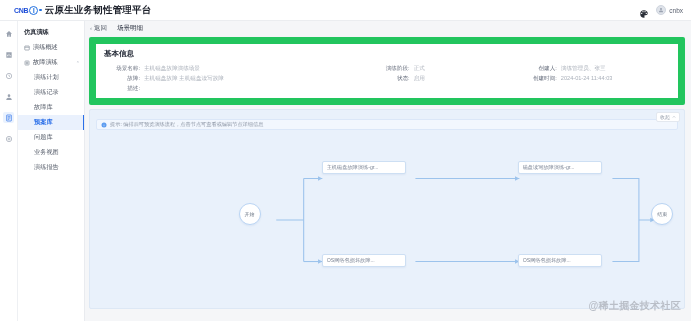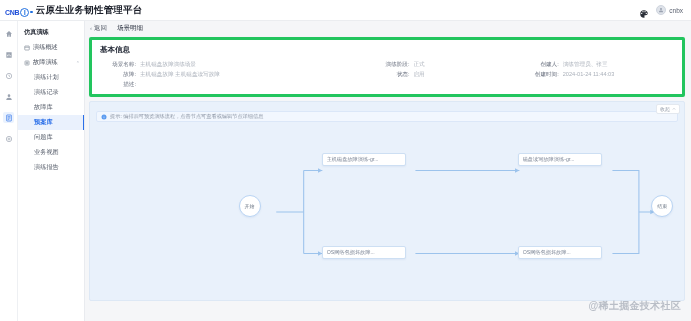--- a/index.html
+++ b/index.html
@@ -10,21 +10,21 @@
     -webkit-font-smoothing:antialiased;
   }
   .app { position:relative; width:691px; height:321px; background:#f5f6f8; }
 
   
   .header {
     position:absolute; top:0; left:0; width:691px; height:21px;
     background:#ffffff; border-bottom:1px solid #ebedf0;
     display:flex; align-items:center; z-index:20;
   }
-  .logo-wrap { display:flex; align-items:flex-end; padding-left:5px; gap:3px; }
+  .logo-wrap { display:flex; align-items:center; padding-left:14px; gap:3px; }
   .logo-mark {
     display:flex; align-items:center; gap:1px;
     font-size:7px; font-weight:bold; color:#1f4fd8; letter-spacing:-0.3px;
   }
   .logo-ring {
     width:9px; height:9px; border-radius:50%;
     border:1.6px solid #1f6fe0; position:relative; display:inline-block;
   }
   .logo-ring::after {
     content:""; position:absolute; left:50%; top:1px; width:1.4px; height:5px;
@@ -91,21 +91,21 @@
   .crumbbar {
     height:14px; display:flex; align-items:center; gap:10px;
     padding-left:5px; font-size:6.5px; color:#4b5costa;
   }
   .crumb-back { display:flex;align-items:center;gap:2px; color:#4b525f; font-size:6.5px; }
   .crumb-back .chev { font-size:6px; color:#8b929d; }
   .crumb-cur { font-size:6.5px; color:#2b3240; }
 
   .card {
     margin:2px 6px 0 4px; background:#ffffff; border-radius:2px;
-    border:3px solid #22c55e; padding:5px 8px 7px 8px;
+    border:7px solid #22c55e; padding:5px 8px 7px 8px;
     box-shadow:0 0 2px rgba(0,0,0,0.02);
   }
   .card-title { font-size:7.5px; font-weight:bold; color:#1d2330; margin-bottom:6px; }
   .info-grid { display:flex; }
   .col { display:flex; flex-direction:column; gap:4px; }
   .col-a { width:48%; }
   .col-b { width:26%; }
   .col-c { width:26%; }
   .field { display:flex; align-items:baseline; font-size:5.6px; line-height:1.1; white-space:nowrap; }
   .f-label { color:#6b7280; text-align:right; flex:none; }

